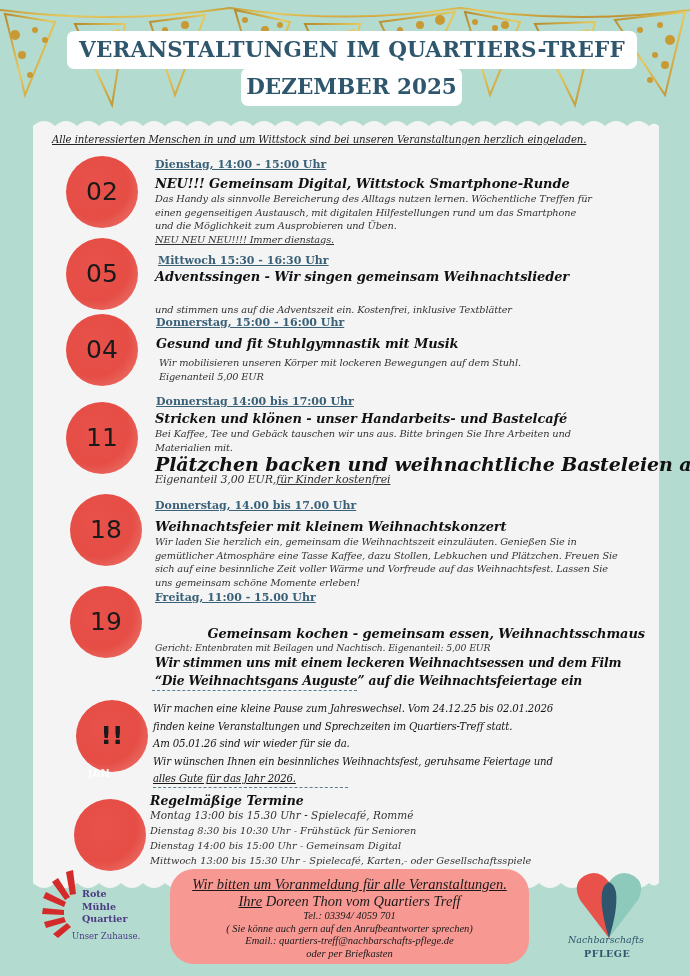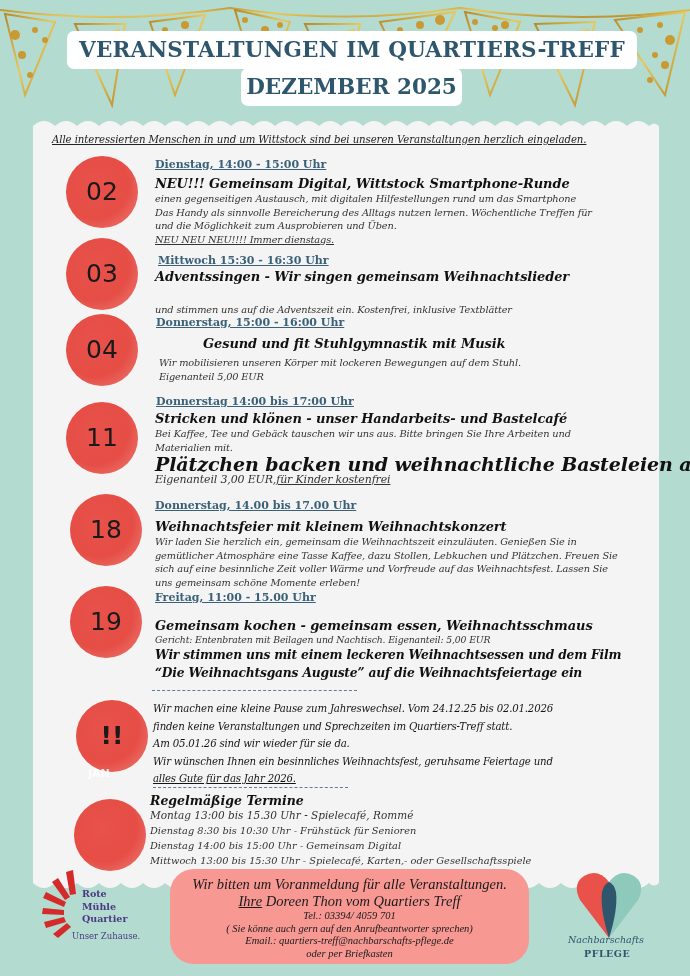--- a/index.html
+++ b/index.html
@@ -72,21 +72,21 @@
   .regular { position: absolute; left: 150px; top: 794px; width: 500px; }
   .regular .reg-title { font-size: 12.5px; font-weight: bold; font-style: italic; color: #111; line-height: 14px; }
   .regular .reg-item { font-size: 9.8px; font-style: italic; color: #333; line-height: 15px; white-space: nowrap; }
 
   
   .contact {
     position: absolute; left: 170px; top: 869px; width: 359px; height: 95px;
     background: #f79893; border-radius: 24px; text-align: center;
     font-family: "Liberation Serif", serif; font-style: italic; color: #1a1a1a;
   }
-  .contact .c1 { font-size: 14.5px; margin-top: 7px; line-height: 17px; }
+  .contact .c1 { font-size: 14.5px; text-decoration: underline; margin-top: 7px; line-height: 17px; }
   .contact .c2 { font-size: 14.5px; line-height: 17px; }
   .contact .c2 u { text-decoration: underline; }
   .contact .c3 { font-size: 10.5px; line-height: 12.5px; }
 
   
   .logo-left { position: absolute; left: 40px; top: 870px; width: 130px; height: 80px; }
   .logo-left .rays { position: absolute; left: 0; top: 0; }
   .logo-left .name {
     position: absolute; left: 42px; top: 18px; font-family: "DejaVu Serif", serif; font-weight: bold;
     font-size: 9.5px; color: #4b3a82; line-height: 12.5px;
@@ -172,49 +172,49 @@
   <path fill="#f4f4f4" d="M0 14 L0 6 Q11 -4 22 6 Q33 -4 44 6 Q55 -4 66 6 Q77 -4 88 6 Q99 -4 110 6 Q121 -4 132 6 Q143 -4 154 6 Q165 -4 176 6 Q187 -4 198 6 Q209 -4 220 6 Q231 -4 242 6 Q253 -4 264 6 Q275 -4 286 6 Q297 -4 308 6 Q319 -4 330 6 Q341 -4 352 6 Q363 -4 374 6 Q385 -4 396 6 Q407 -4 418 6 Q429 -4 440 6 Q451 -4 462 6 Q473 -4 484 6 Q495 -4 506 6 Q517 -4 528 6 Q539 -4 550 6 Q561 -4 572 6 Q583 -4 594 6 Q605 -4 616 6 Q621 1 626 6 L626 14 Z"></path>
 </svg>
 <div class="paper"></div>
 <svg class="scallop-bottom" viewBox="0 0 626 16" preserveAspectRatio="none">
   <path fill="#f4f4f4" d="M0 0 L0 6 Q11 16 22 6 Q33 16 44 6 Q55 16 66 6 Q77 16 88 6 Q99 16 110 6 Q121 16 132 6 Q143 16 154 6 Q165 16 176 6 Q187 16 198 6 Q209 16 220 6 Q231 16 242 6 Q253 16 264 6 Q275 16 286 6 Q297 16 308 6 Q319 16 330 6 Q341 16 352 6 Q363 16 374 6 Q385 16 396 6 Q407 16 418 6 Q429 16 440 6 Q451 16 462 6 Q473 16 484 6 Q495 16 506 6 Q517 16 528 6 Q539 16 550 6 Q561 16 572 6 Q583 16 594 6 Q605 16 616 6 Q621 11 626 6 L626 0 Z"></path>
 </svg>
 
 <div class="invite">Alle interessierten Menschen in und um Wittstock sind bei unseren Veranstaltungen herzlich eingeladen.</div>
 
 <div class="circle" style="left:66px; top:156px;">02</div>
-<div class="circle" style="left:66px; top:238px;">03</div>
+<div class="circle" style="left:66px; top:238px;">05</div>
 <div class="circle" style="left:66px; top:314px;">04</div>
 <div class="circle" style="left:66px; top:402px;">11</div>
 <div class="circle" style="left:70px; top:494px;">18</div>
 <div class="circle" style="left:70px; top:586px;">19</div>
 <div class="circle" style="left:76px; top:700px; font-weight:bold;">!!</div>
 <div class="jan-label">JAN</div>
 <div class="circle" style="left:74px; top:799px;"></div>
 
 <div class="event" style="top:158px;">
   <div class="date">Dienstag, 14:00 - 15:00 Uhr</div>
   <div class="headline" style="margin-top:3px;">NEU!!! Gemeinsam Digital, Wittstock Smartphone-Runde</div>
+  <div class="desc">Das Handy als sinnvolle Bereicherung des Alltags nutzen lernen. Wöchentliche Treffen für</div>
   <div class="desc">einen  gegenseitigen Austausch, mit digitalen Hilfestellungen rund um das Smartphone</div>
-  <div class="desc">Das Handy als sinnvolle Bereicherung des Alltags nutzen lernen. Wöchentliche Treffen für</div>
   <div class="desc">und die Möglichkeit zum Ausprobieren und Üben.</div>
   <div class="desc u">NEU NEU NEU!!!! Immer dienstags.</div>
 </div>
 
 <div class="event" style="top:254px; left:158px;">
   <div class="date">Mittwoch 15:30 - 16:30 Uhr</div>
 </div>
 <div class="event" style="top:268px;">
   <div class="headline">Adventssingen - Wir singen gemeinsam Weihnachtslieder</div>
   <div class="desc" style="margin-top:18px;">und stimmen uns auf die Adventszeit ein. Kostenfrei, inklusive Textblätter</div>
 </div>
 
 <div class="event" style="top:316px; left:156px;">
   <div class="date">Donnerstag, 15:00 - 16:00 Uhr</div>
-  <div class="headline" style="margin-top:5px;margin-left:47px;">Gesund und fit Stuhlgymnastik mit Musik</div>
+  <div class="headline" style="margin-top:5px;">Gesund und fit Stuhlgymnastik mit Musik</div>
   <div class="desc" style="margin-top:4px; padding-left:3px;">Wir mobilisieren unseren Körper mit lockeren Bewegungen auf dem Stuhl.</div>
   <div class="desc" style="padding-left:3px;">Eigenanteil 5,00 EUR</div>
 </div>
 
 <div class="event" style="top:395px; left:156px;">
   <div class="date">Donnerstag 14:00 bis 17:00 Uhr</div>
 </div>
 <div class="event" style="top:410px;">
   <div class="headline">Stricken und klönen - unser Handarbeits- und Bastelcafé</div>
   <div class="desc">Bei Kaffee, Tee und Gebäck tauschen wir uns aus. Bitte bringen Sie Ihre Arbeiten und</div>
@@ -227,21 +227,21 @@
   <div class="date">Donnerstag, 14.00 bis 17.00 Uhr</div>
   <div class="headline" style="margin-top:5px;">Weihnachtsfeier mit kleinem Weihnachtskonzert</div>
   <div class="desc">Wir laden Sie herzlich ein, gemeinsam die Weihnachtszeit einzuläuten. Genießen Sie in</div>
   <div class="desc">gemütlicher Atmosphäre eine Tasse Kaffee, dazu Stollen, Lebkuchen und Plätzchen. Freuen Sie</div>
   <div class="desc">sich auf eine besinnliche Zeit voller Wärme und Vorfreude auf das Weihnachtsfest. Lassen Sie</div>
   <div class="desc">uns gemeinsam schöne Momente erleben!</div>
 </div>
 
 <div class="event" style="top:591px;">
   <div class="date">Freitag, 11:00 - 15.00 Uhr</div>
-  <div class="headline" style="margin-top:12px;">Gemeinsam kochen - gemeinsam essen, Weihnachtsschmaus</div>
+  <div class="headline" style="margin-top:20px;text-align:right;">Gemeinsam kochen - gemeinsam essen, Weihnachtsschmaus</div>
   <div class="desc" style="font-size:9.3px; line-height:12px;">Gericht: Entenbraten mit Beilagen und Nachtisch. Eigenanteil: 5,00 EUR</div>
   <div class="bold-line">Wir stimmen uns mit einem leckeren Weihnachtsessen und dem Film</div>
   <div class="bold-line">“Die Weihnachtsgans Auguste” auf die Weihnachtsfeiertage ein</div>
 </div>
 
 <div class="dash-line" style="left:152px; top:690px; width:205px;"></div>
 
 <div class="notice">
   <div>Wir machen eine kleine Pause zum Jahreswechsel. Vom 24.12.25 bis 02.01.2026</div>
   <div>finden keine Veranstaltungen und Sprechzeiten im Quartiers-Treff statt.</div>

